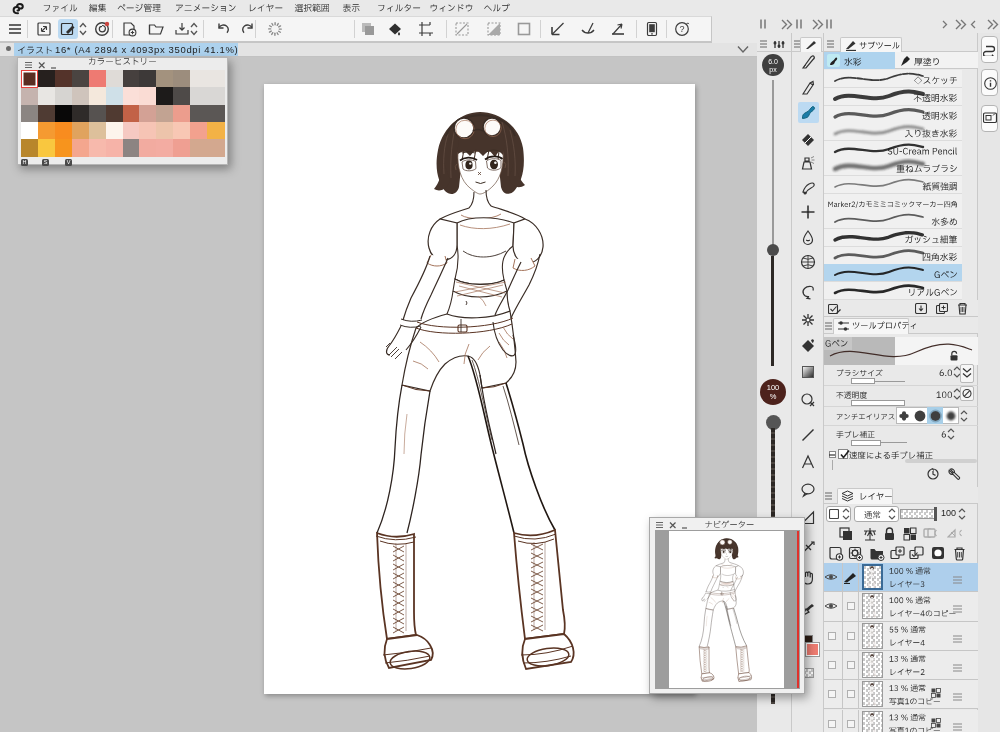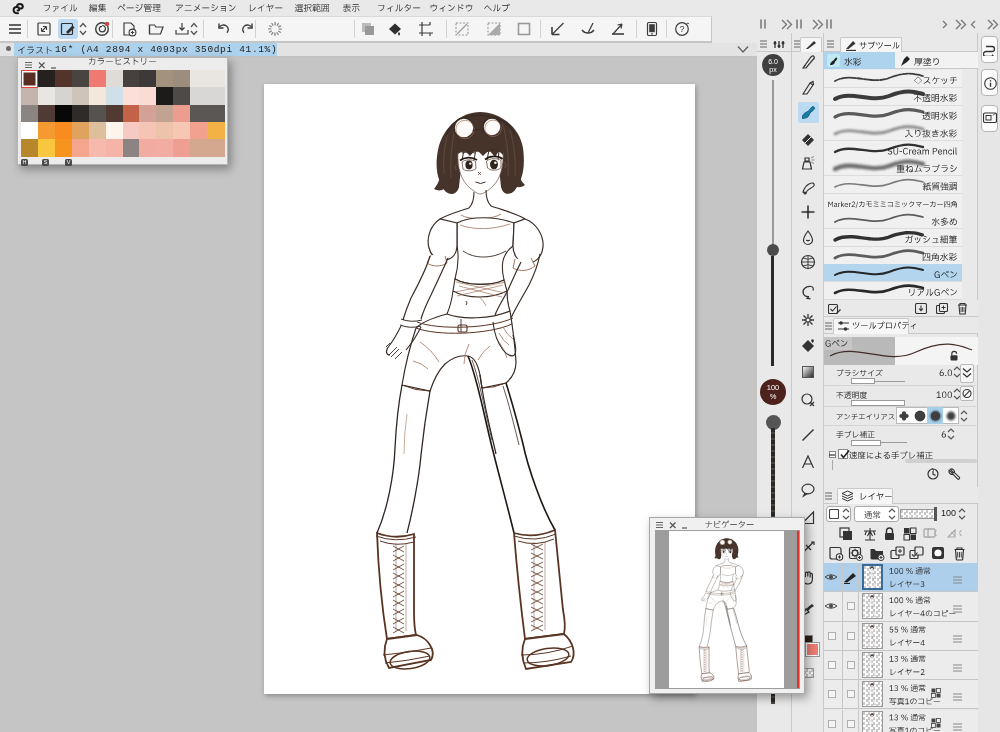--- a/index.html
+++ b/index.html
@@ -1,20 +1,20 @@
 <!DOCTYPE html>
 <html><head><meta charset="utf-8"><style>
 *{margin:0;padding:0;box-sizing:border-box;}
 html,body{width:1000px;height:732px;overflow:hidden;}
 body{font-family:"Liberation Sans",sans-serif;position:relative;background:#c5c5c5;}
 .abs{position:absolute;}
 #menubar{left:0;top:0;width:1000px;height:16px;background:#e9e9e9;}
 #toolbar{left:0;top:16px;width:712px;height:26px;background:#f5f5f5;border-bottom:1px solid #c6c6c6;border-right:1px solid #c6c6c6;border-top:1px solid #d9d9d9;}
 #topright{left:712px;top:16px;width:288px;height:27px;background:#e9e9e9;}
-#docbar{left:0;top:43px;width:757px;height:14px;background:#e3e3e3;border-bottom:1px solid #c2c2c2;font-size:9.5px;color:#222;font-family:Liberation Mono, monospace;}
+#docbar{left:0;top:43px;width:757px;height:14px;background:#e3e3e3;border-bottom:1px solid #c2c2c2;font-size:9.5px;color:#222;}
 #dochl{position:absolute;left:14px;top:0px;background:#add2ee;height:13px;line-height:13px;white-space:nowrap;letter-spacing:0.65px;}
 .tsep{position:absolute;top:4px;width:1px;height:18px;background:#d2d2d2;}
 .tbtn{position:absolute;top:3px;width:20px;height:20px;border-radius:3px;}
 .tbtn.sel{background:#bcdaf2;}
 #canvas{left:0;top:57px;width:757px;height:675px;background:#c5c5c5;}
 .fwin{position:absolute;background:#f0f0f0;box-shadow:3px 4px 9px rgba(0,0,0,.35);border:1px solid #b5b5b5;}
 .checker-s{background:repeating-conic-gradient(#ffffff 0 25%,#c9c9c9 0 50%) 0 0/5px 5px;}
 #dock{left:757px;top:16px;width:243px;height:716px;background:#e9e9e9;}
 .subrow{position:absolute;left:0;width:138px;height:18px;border-bottom:1px solid #dcdcdc;background:#f0f0f0;}
 .subrow.sel{background:#b3d5ee;}

